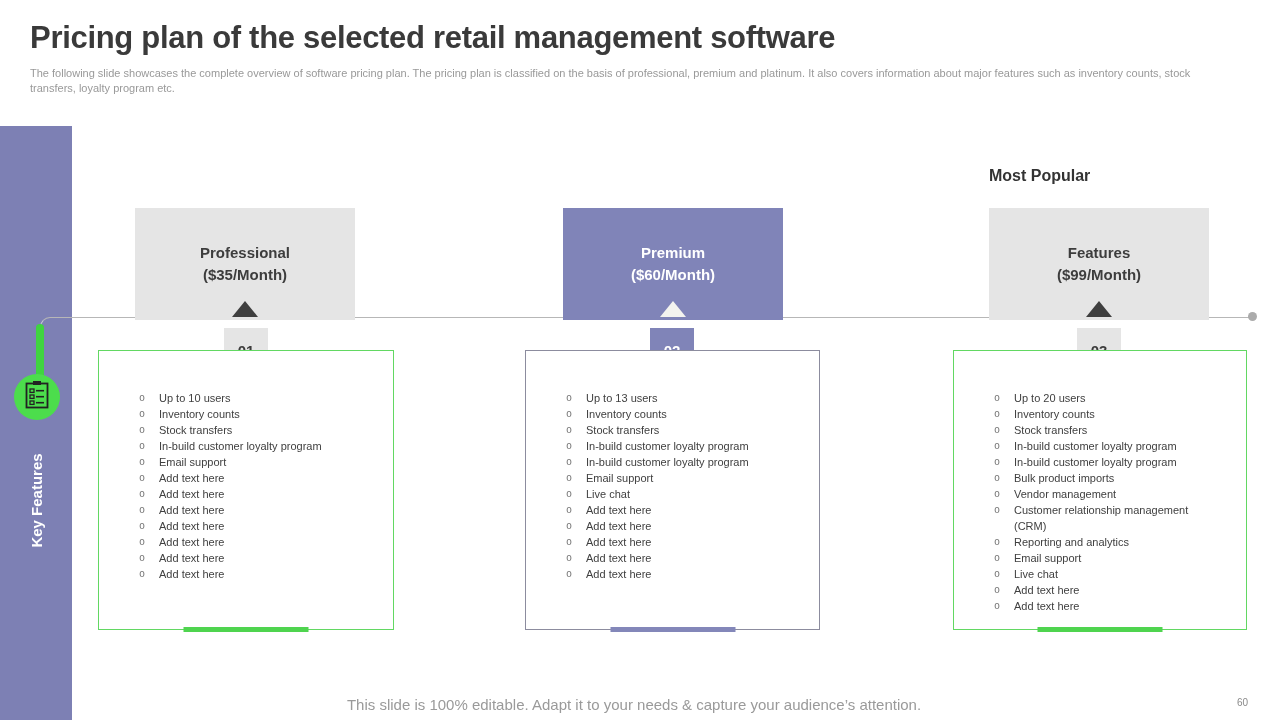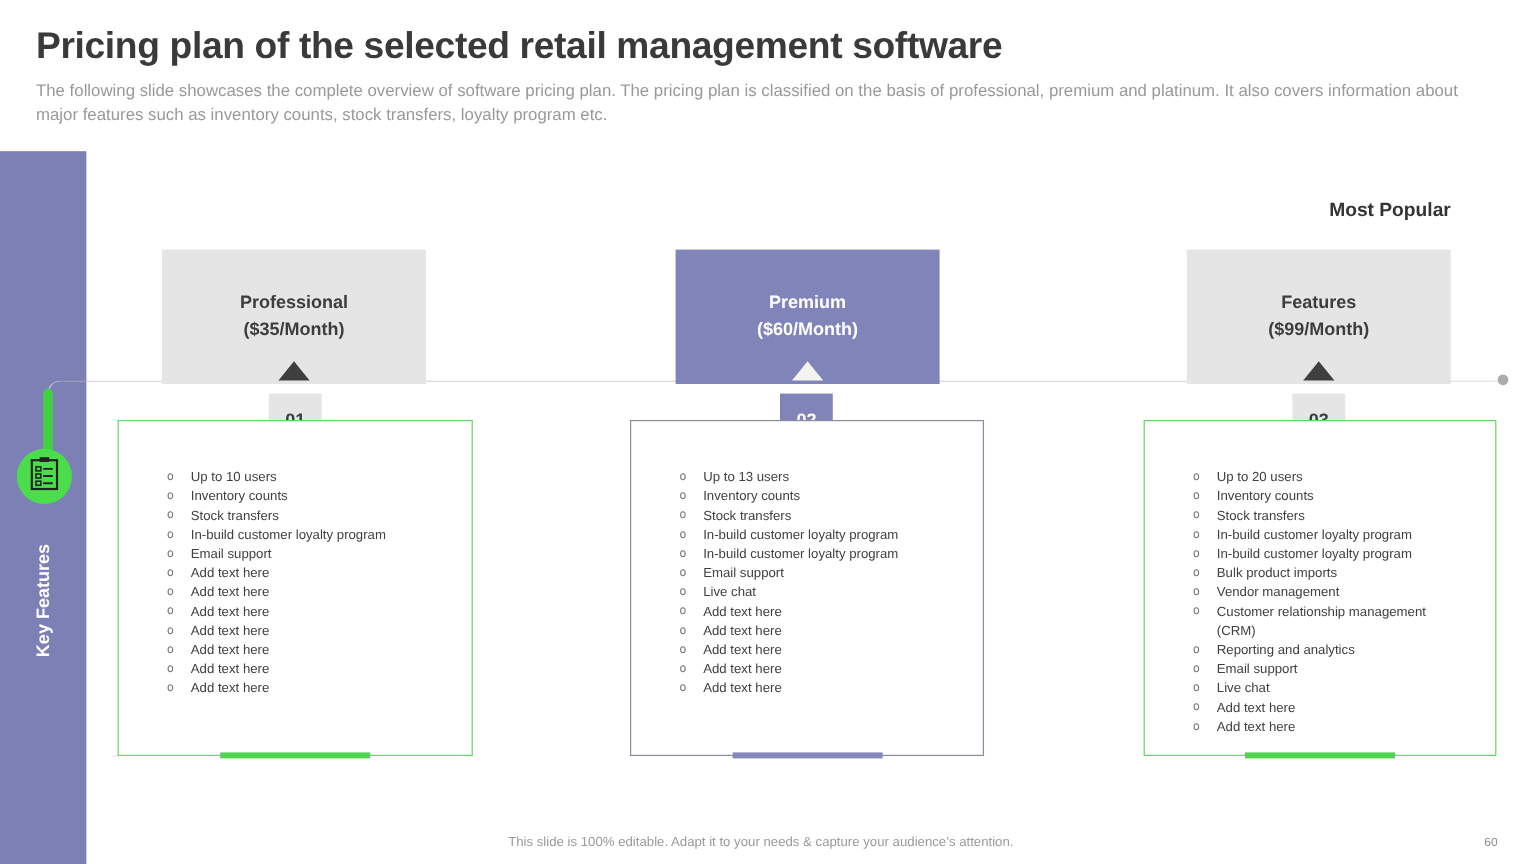--- a/index.html
+++ b/index.html
@@ -1,21 +1,21 @@
 <!DOCTYPE html>
 <html><head>
 <meta charset="utf-8">
 <style>
   * { margin:0; padding:0; box-sizing:border-box; }
   body { font-family:"Liberation Sans", sans-serif; background:#fff; }
   .slide { position:relative; width:1268px; height:720px; background:#ffffff; overflow:hidden; }
 
   .title { position:absolute; left:30px; top:20px; font-size:31px; font-weight:bold;
            color:#3a3a3a; letter-spacing:-0.3px; }
-  .subtitle { position:absolute; left:30px; top:66px; width:1198px; font-size:14px;
+  .subtitle { position:absolute; left:30px; top:66px; width:1198px; font-size:11px;
               line-height:1.4; color:#999999; }
 
   
   .sidebar { position:absolute; left:0; top:126px; width:72px; height:594px; background:#7d80b4; }
   .vlabel { position:absolute; left:14px; top:425px; width:44px; height:150px;
             display:flex; align-items:center; justify-content:center; }
   .vlabel span { transform:rotate(-90deg); white-space:nowrap; color:#ffffff;
                  font-weight:bold; font-size:15px; }
 
   
@@ -35,21 +35,21 @@
                  display:flex; align-items:center; justify-content:center; text-align:center;
                  font-weight:bold; font-size:15px; line-height:1.45; }
   .plan-header.c1 { left:135px; } .plan-header.c2 { left:563px; } .plan-header.c3 { left:989px; }
   .theme-green  { background:#e5e5e5; color:#3d3d3d; }
   .theme-purple { background:#8084b8; color:#ffffff; }
   .tri { position:absolute; bottom:3px; left:50%; transform:translateX(-50%);
          width:0; height:0; border-left:13px solid transparent; border-right:13px solid transparent; }
   .tri.dark  { border-bottom:16px solid #3f3f3f; }
   .tri.light { border-bottom:16px solid #f3f3ef; }
 
-  .most-popular { position:absolute; left:989px; top:167px; width:220px; text-align:right;
+  .most-popular { position:absolute; left:989px; top:167px; width:220px; text-align:left;
                   font-weight:bold; font-size:16px; color:#333333; }
 
   
   .badge { position:absolute; top:328px; width:44px; height:45px; display:flex;
            align-items:center; justify-content:center; font-weight:bold; font-size:15px; }
   .badge.c1 { left:224px; } .badge.c2 { left:650px; } .badge.c3 { left:1077px; }
 
   
   .fbox { position:absolute; top:350px; height:280px; background:#ffffff; }
   .fbox.c1 { left:98px;  width:296px; border:1px solid #62d862; }
@@ -58,21 +58,21 @@
   .fbox ul { list-style:none; padding:39px 0 0 40px; }
   .fbox li { display:flex; font-size:11px; color:#404040; line-height:16px; max-width:212px; }
   .bullet { width:20px; flex:0 0 20px; font-family:"DejaVu Sans Mono", monospace;
             font-size:10px; color:#777777; }
   .accent-bar { position:absolute; bottom:-3px; left:50%; transform:translateX(-50%);
                 width:125px; height:5px; }
   .accent-bar.green  { background:#4fd44f; }
   .accent-bar.purple { background:#8387b9; }
 
   .footer { position:absolute; left:0; right:0; top:696px; text-align:center;
-            font-size:11px; color:#9a9a9a; }
+            font-size:15px; color:#9a9a9a; }
   .page-num { position:absolute; right:20px; top:697px; font-size:10px; color:#8a8a8a; }
 </style>
 </head>
 <body>
 
 <div class="slide">
 
   <div class="title">Pricing plan of the selected retail management software</div>
   <div class="subtitle">The following slide showcases the complete overview of software pricing plan. The pricing plan is classified on the basis of professional, premium and platinum. It also covers information about major features such as inventory counts, stock transfers, loyalty program etc.</div>
 

